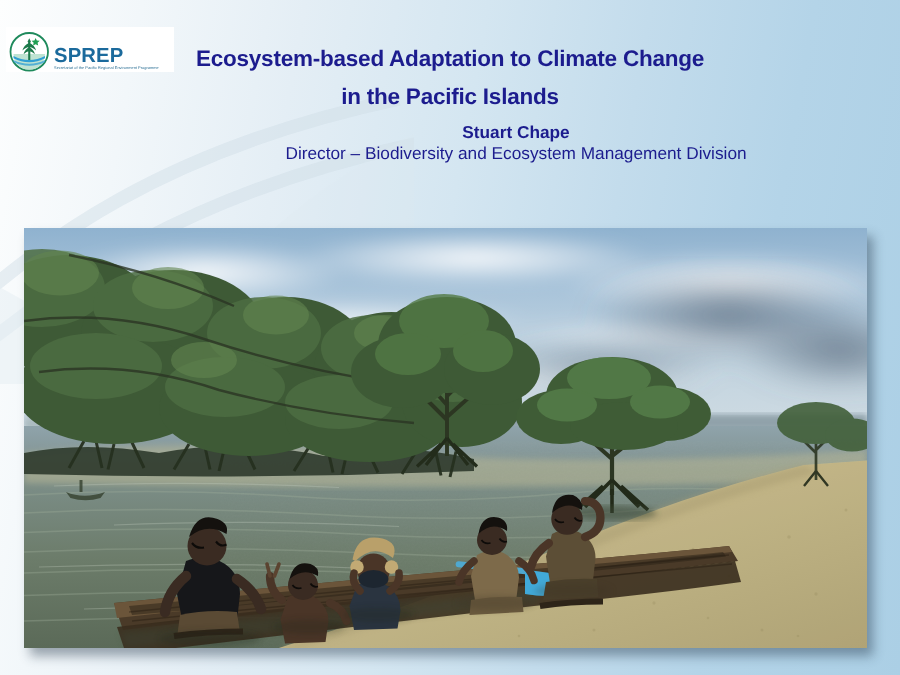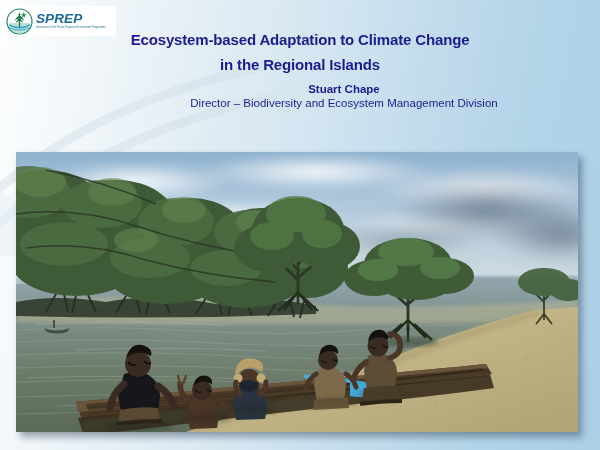--- a/index.html
+++ b/index.html
@@ -41,29 +41,28 @@
     top: 6px;
     width: 310px;
     height: 250px;
     opacity: .55;
   }
 
   
   #logo-box {
     position: absolute;
     left: 4px;
-    top: 6px;
+    top: 18px;
     width: 112px;
     height: 30px;
     background: #ffffff;
     display: flex;
-    align-items: center;
+    align-items: flex-end;
     padding: 0 2px;
     box-sizing: border-box;
-    font-style: italic;
   }
   #logo-mark {
     width: 27px;
     height: 27px;
     flex: 0 0 27px;
     position: relative;
   }
   #logo-text {
     margin-left: 3px;
     line-height: 1;
@@ -185,21 +184,21 @@
       </svg>
     </span>
     <span id="logo-text">
       <span id="logo-word">SPREP</span>
       <span id="logo-tag">Secretariat of the Pacific Regional Environment Programme</span>
     </span>
   </div>
 
   <div id="title-block">
     <div class="title-line">Ecosystem-based Adaptation to Climate Change</div>
-    <div class="title-line">in the Regional Islands</div>
+    <div class="title-line">in the Pacific Islands</div>
   </div>
 
   <div id="subtitle-block">
     <div class="sub-name">Stuart Chape</div>
     <div class="sub-role">Director – Biodiversity and Ecosystem Management Division</div>
   </div>
 
   <div id="photo-frame">
     <div id="photo">
       <svg width="562" height="280" viewBox="0 0 562 280" preserveAspectRatio="none">

